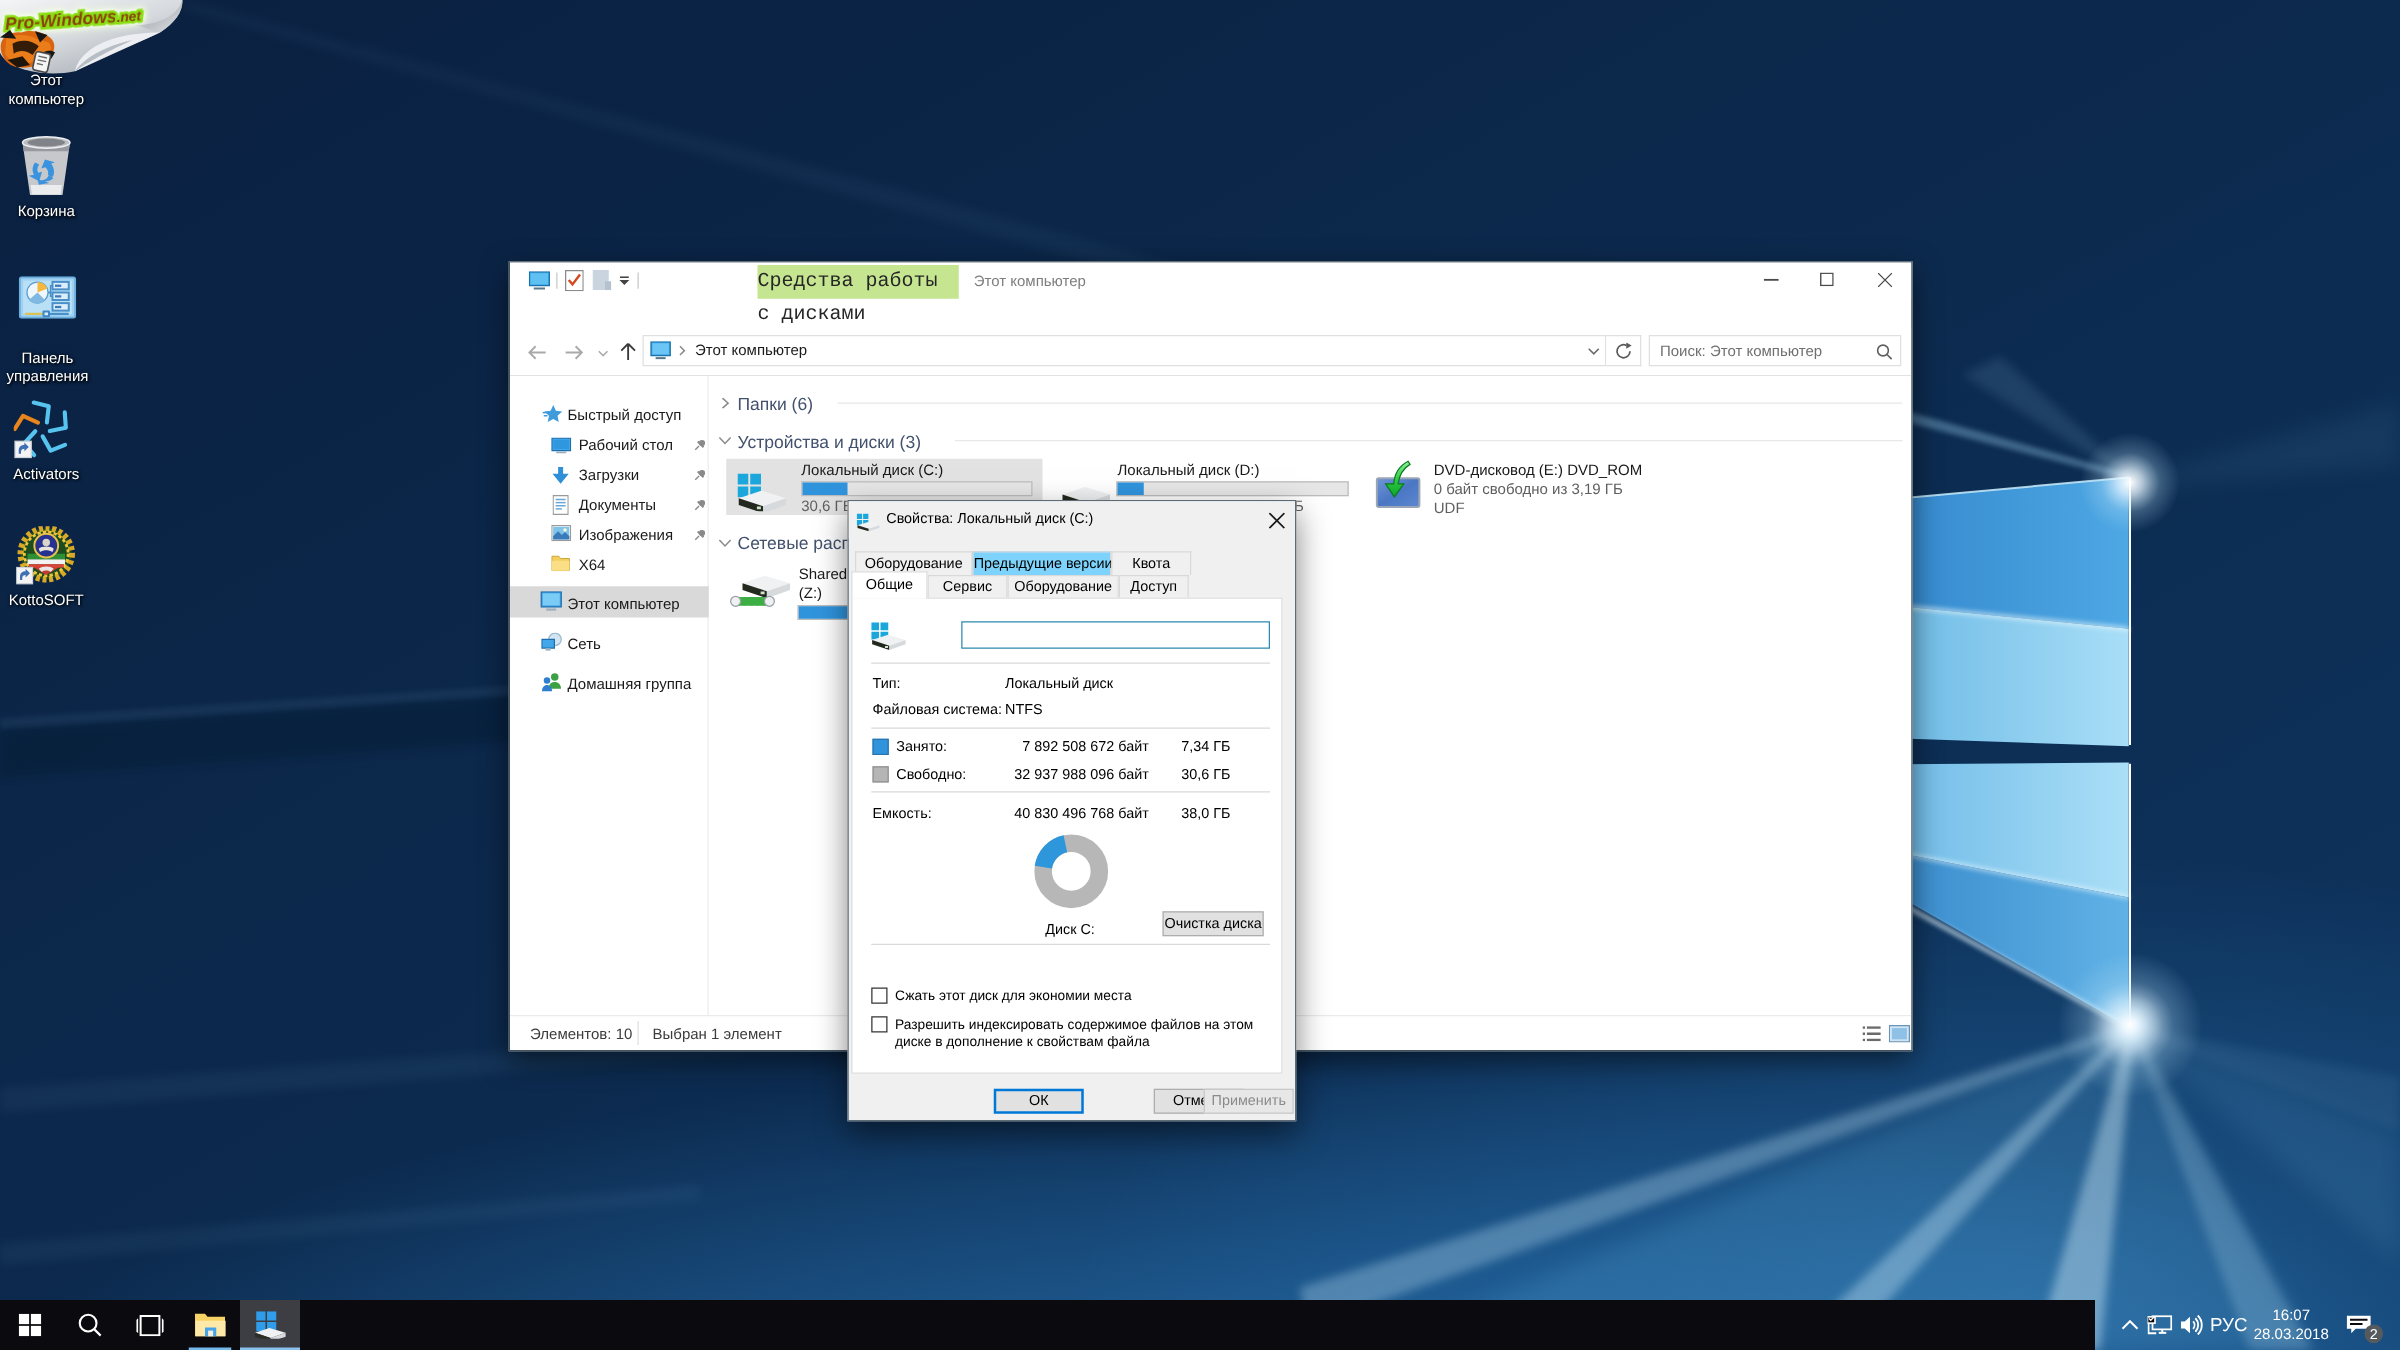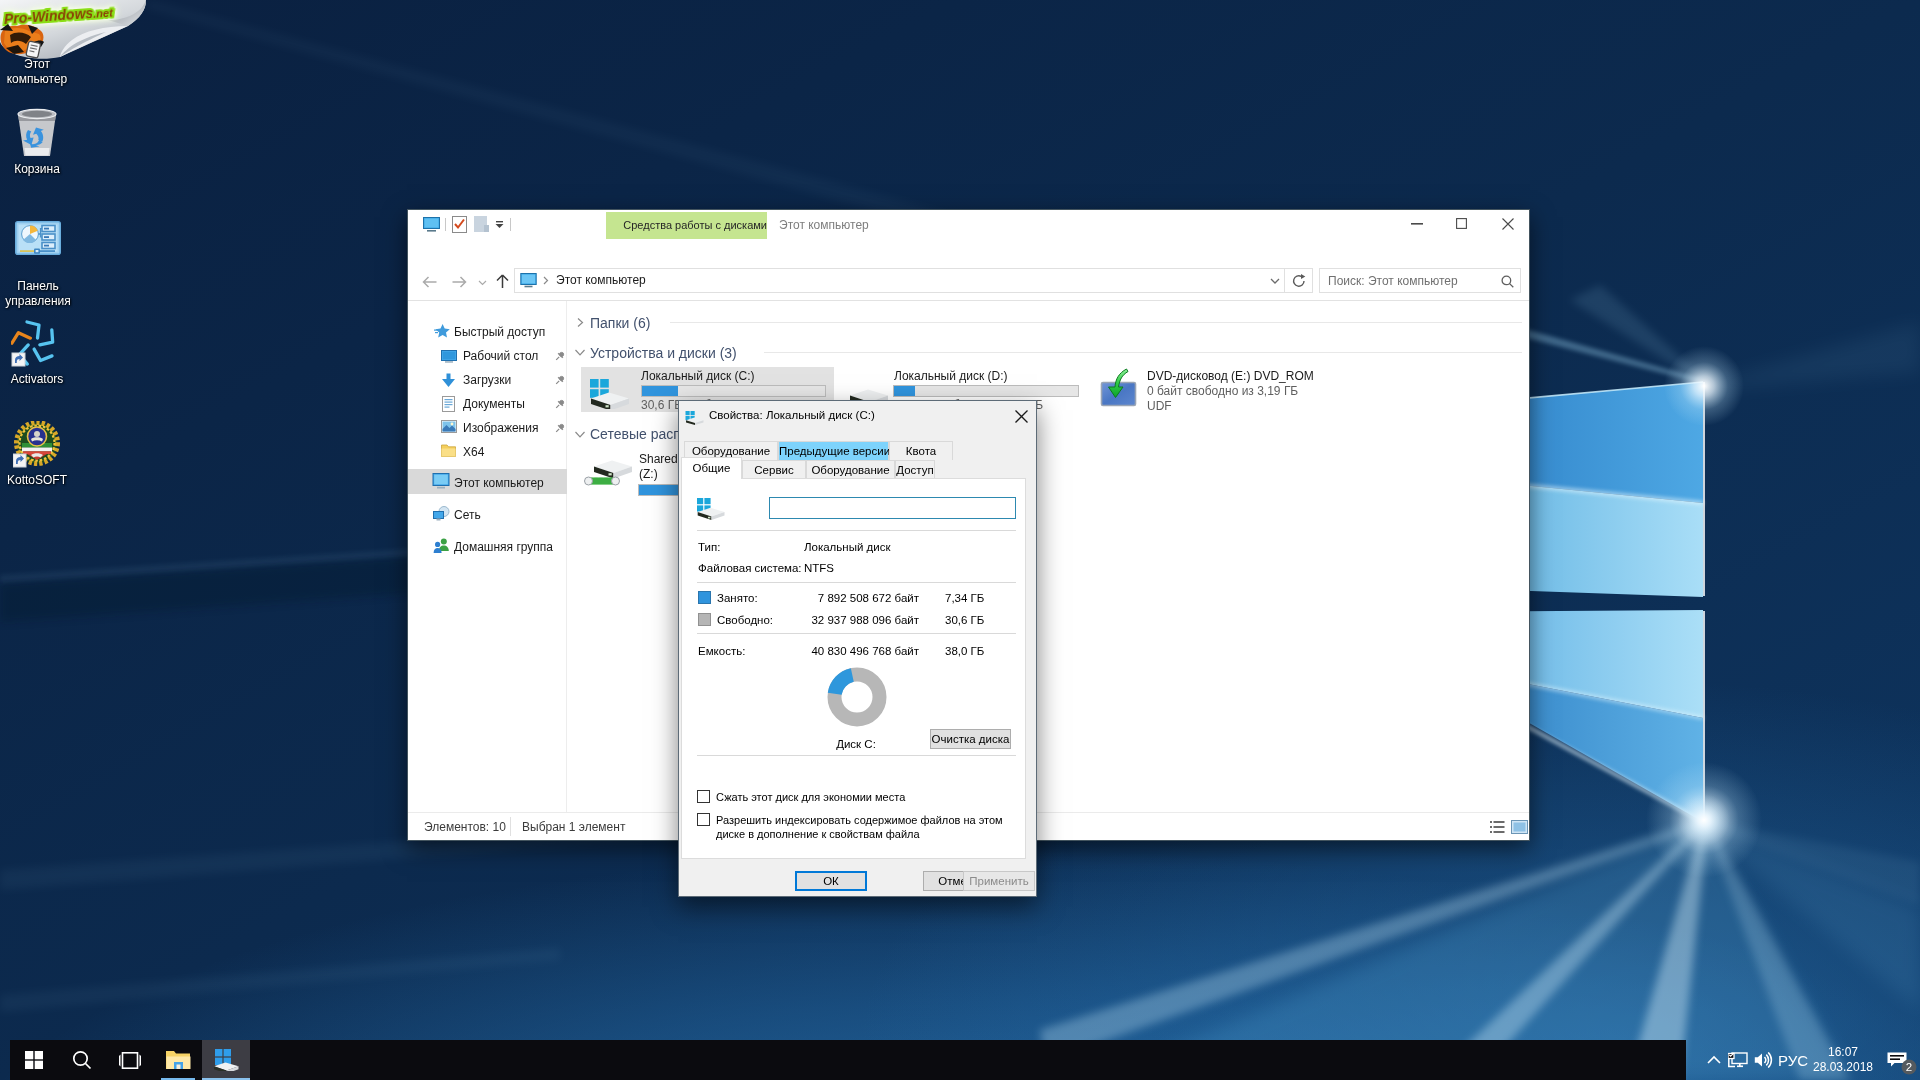--- a/index.html
+++ b/index.html
@@ -4,21 +4,21 @@
 <style>
 * { margin:0; padding:0; box-sizing:border-box; }
 html,body { width:1920px; height:1080px; overflow:hidden; font-family:"Liberation Sans",sans-serif; -webkit-font-smoothing:antialiased; }
 #desktop { position:absolute; left:0; top:0; width:1920px; height:1080px; background:#0d2a4d; }
 .abs { position:absolute; }
 
 .dicon { position:absolute; width:76px; text-align:center; color:#fff; font-size:12px;
   text-shadow:1px 1px 2px rgba(0,0,0,.9), 0 0 3px rgba(0,0,0,.7); line-height:15px; }
 .dicon svg { display:block; margin:0 auto; }
 
-#taskbar { position:absolute; left:10px; top:1040px; width:1676px; height:40px; background:#0b0b0f; }
+#taskbar { position:absolute; left:0; top:1040px; width:1676px; height:40px; background:#0b0b0f; }
 .tbtn { position:absolute; top:0; width:48px; height:40px; }
 .underline { position:absolute; left:6px; right:6px; bottom:0; height:2px; background:#76b9ed; }
 #tray { position:absolute; left:0; top:0; width:1920px; height:40px; color:#fff; }
 .trayitem { position:absolute; top:0; height:40px; display:flex; align-items:center; justify-content:center; }
 
 #explorer { position:absolute; left:407px; top:209px; width:1123px; height:632px; background:#fff; overflow:hidden;
   border:1px solid #43545e; box-shadow:0 8px 22px rgba(0,0,0,.55); font-size:12px; color:#1a1a1a; }
 
 #dialog { position:absolute; left:678px; top:400px; width:359px; height:497px; background:#f0f0f0;
   border:1px solid #5d6b77; box-shadow:0 10px 24px rgba(0,0,0,.5); font-size:11.5px; color:#000; white-space:nowrap; }
@@ -330,21 +330,21 @@
     <svg class="abs" style="left:66px;top:6px" width="15" height="17" viewBox="0 0 15 17">
       <rect x="0" y="0" width="13" height="16" fill="#c9d4df"></rect>
       <rect x="10" y="9" width="5" height="7" fill="#b4c2d0"></rect>
     </svg>
     <svg class="abs" style="left:87px;top:11px" width="9" height="7" viewBox="0 0 9 7">
       <rect x="1" y="0" width="7" height="1.4" fill="#444"></rect>
       <path d="M0.5 3 L8.5 3 L4.5 7 Z" fill="#444"></path>
     </svg>
     <div class="abs" style="left:102px;top:8px;width:1px;height:13px;background:#c8c8c8"></div>
 
-    <div class="abs" style="left:198px;top:2px;width:161px;height:27px;background:#c5e590;color:#262626;text-align:right;line-height:26px;font-size:11px;">Средства работы с дисками</div>
+    <div class="abs" style="left:198px;top:2px;width:161px;height:27px;background:#c5e590;color:#262626;text-align:left;line-height:26px;font-size:16px;font-family:Liberation Mono, monospace;">Средства работы с дисками</div>
     <div class="abs" style="left:371px;top:8px;color:#7e7e7e;font-size:12px;">Этот компьютер</div>
 
     <svg class="abs" style="left:1003px;top:13px" width="12" height="2" viewBox="0 0 12 2">
         <rect width="12" height="1.6" fill="#4a4a4a"></rect>
       </svg>
     <svg class="abs" style="left:1048px;top:8px" width="11" height="11" viewBox="0 0 11 11">
         <rect x="0.6" y="0.6" width="9.8" height="9.8" fill="none" stroke="#4a4a4a" stroke-width="1.1"></rect>
       </svg>
     <svg class="abs" style="left:1094px;top:8px" width="12" height="12" viewBox="0 0 12 12">
         <path d="M0.5 0.5 L11.5 11.5 M11.5 0.5 L0.5 11.5" stroke="#4a4a4a" stroke-width="1.1"></path>
@@ -619,21 +619,21 @@
         <path d="M0.5 0.5 L12.5 12.5 M12.5 0.5 L0.5 12.5" stroke="#1a1a1a" stroke-width="1.3"></path>
       </svg>
   </div>
 
   <div class="abs" style="left:5px;top:40px;width:94px;height:19px;background:#f0f0f0;border:1px solid #d9d9d9;border-bottom:none;text-align:center;line-height:18px;">Оборудование</div>
   <div class="abs" style="left:99px;top:40px;width:111px;height:19px;background:#7dd3fc;border:1px solid #d9d9d9;border-bottom:none;text-align:center;line-height:18px;">Предыдущие версии</div>
   <div class="abs" style="left:210px;top:40px;width:64px;height:19px;background:#f0f0f0;border:1px solid #d9d9d9;border-bottom:none;text-align:center;line-height:18px;">Квота</div>
 
   <div class="abs" style="left:63px;top:59px;width:64px;height:19px;background:#f0f0f0;border:1px solid #d9d9d9;border-bottom:none;text-align:center;line-height:18px;">Сервис</div>
   <div class="abs" style="left:127px;top:59px;width:89px;height:19px;background:#f0f0f0;border:1px solid #d9d9d9;border-bottom:none;text-align:center;line-height:18px;">Оборудование</div>
-  <div class="abs" style="left:216px;top:59px;width:40px;height:19px;background:#f0f0f0;border:1px solid #d9d9d9;border-bottom:none;text-align:center;line-height:18px;">Доступ</div>
+  <div class="abs" style="left:216px;top:59px;width:56px;height:19px;background:#f0f0f0;border:1px solid #d9d9d9;border-bottom:none;text-align:center;line-height:18px;">Доступ</div>
 
   <div class="abs" style="left:2px;top:77px;width:345px;height:381px;background:#fff;border:1px solid #dcdcdc;"></div>
 
   <div class="abs" style="left:2px;top:56px;width:61px;height:22px;background:#fff;border:1px solid #dcdcdc;border-bottom:none;text-align:center;line-height:21px;">Общие</div>
 
   <svg class="abs" style="left:18px;top:92px" width="28" height="27" viewBox="0 0 28 27">
     <g fill="#1ba7db">
       <rect x="0" y="5" width="6.2" height="6.2"></rect>
         <rect x="7.4" y="5" width="6.2" height="6.2"></rect>
       <rect x="0" y="12.4" width="6.2" height="6.2"></rect>

